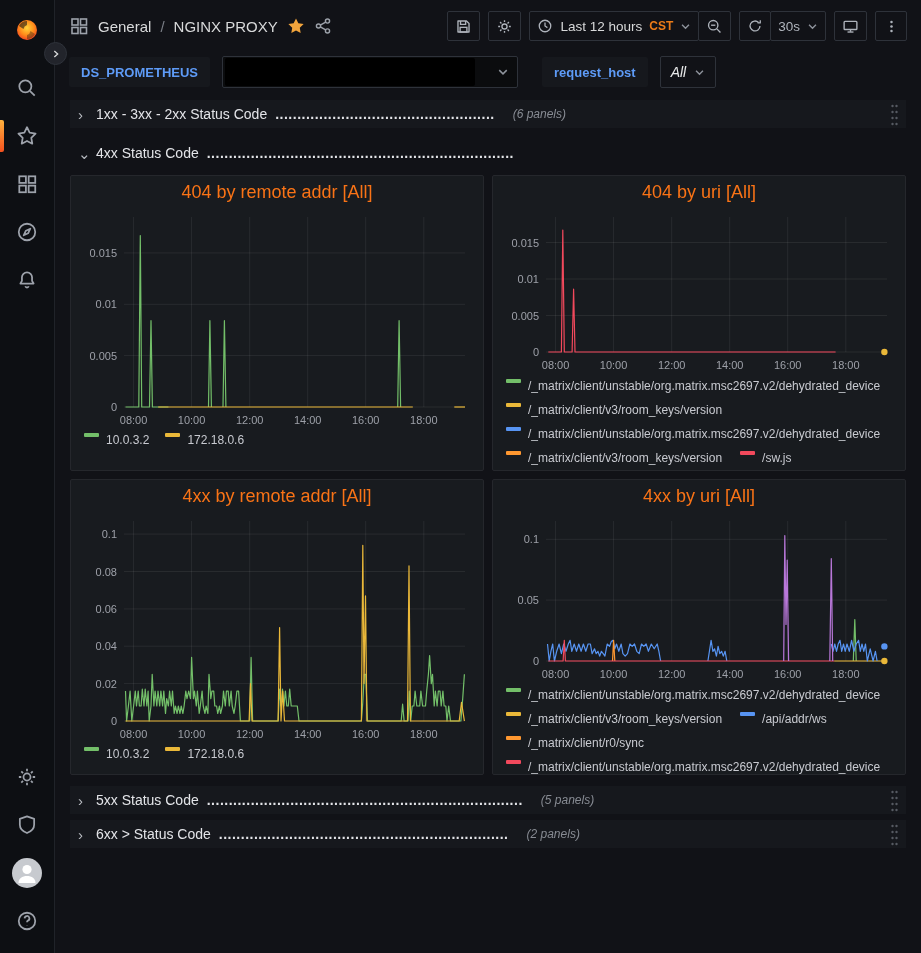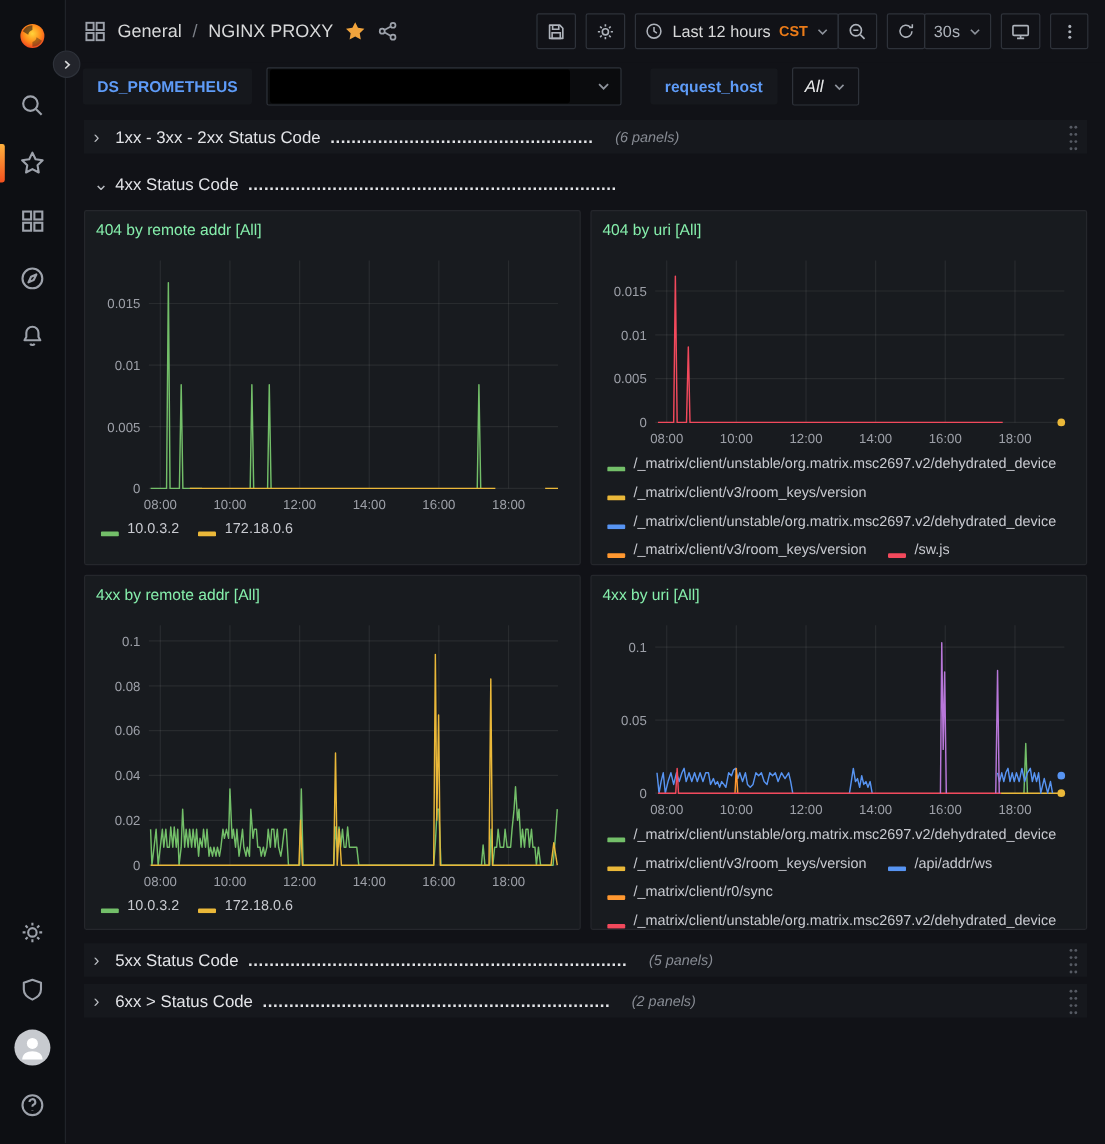--- a/index.html
+++ b/index.html
@@ -89,31 +89,31 @@
   .row-title { font-size:14px; font-weight:400; color:#e3e4e8; white-space:nowrap; }
   .row-dots { font-size:14px; font-weight:700; color:#e3e4e8; letter-spacing:0.5px; overflow:hidden; white-space:nowrap; max-width:330px; }
   .row-count { font-size:12px; font-style:italic; color:#878b93; margin-left:10px; white-space:nowrap; }
   .drag-handle { position:absolute; right:7px; top:3px; color:#565a63; }
 
   .grid2 { display:grid; grid-template-columns:1fr 1fr; gap:8px; margin-top:8px; }
   .panel {
     background:#181b1f; border:1px solid #25272c; border-radius:2px;
     height:296px; padding:5px 9px 0; overflow:hidden;
   }
-  .panel-title { font-size:13px; font-weight:500; color:#86efac; height:24px; line-height:22px; cursor:pointer; }
+  .panel-title { text-align:center; font-size:18px; font-weight:500; color:#f97316; height:24px; line-height:22px; cursor:pointer; }
   .plot-wrap { line-height:0; }
   svg { font-family:"Liberation Sans", sans-serif; }
 
   .legend { font-size:12px; color:#c8cad0; }
   .legend.inline { display:flex; gap:16px; padding:4px 0 0 4px; }
   .legend.list {
     display:flex; flex-wrap:wrap; column-gap:18px; row-gap:10px;
     padding:5px 0 0 4px; height:96px; overflow:hidden; align-content:flex-start;
   }
-  .legend-item { display:flex; align-items:flex-end; gap:7px; white-space:nowrap; max-width:100%; overflow:hidden; cursor:pointer; }
+  .legend-item { display:flex; align-items:flex-start; gap:7px; white-space:nowrap; max-width:100%; overflow:hidden; cursor:pointer; }
   .swatch { width:15px; height:4px; border-radius:1px; flex:none; }
 </style>
 </head>
 <body>
 
 <div class="page">
 
   <nav class="sidebar">
     <div class="side-icon logo-item">
       <svg width="26" height="26" viewBox="0 0 26 26" style="stroke:none">

